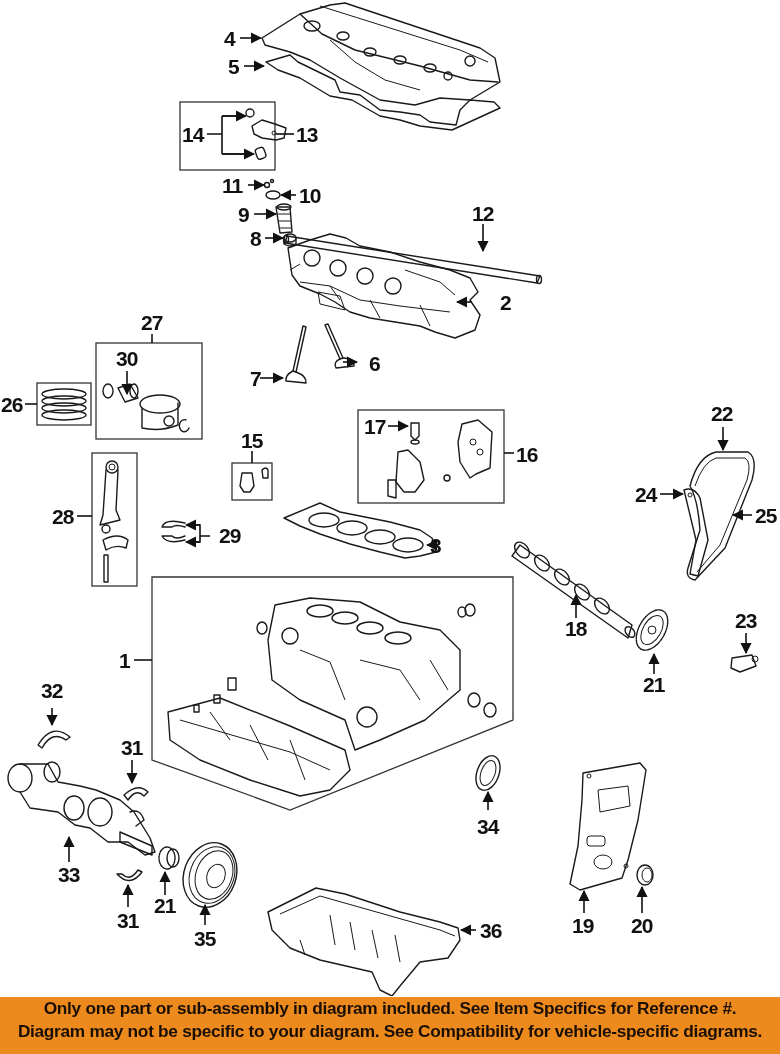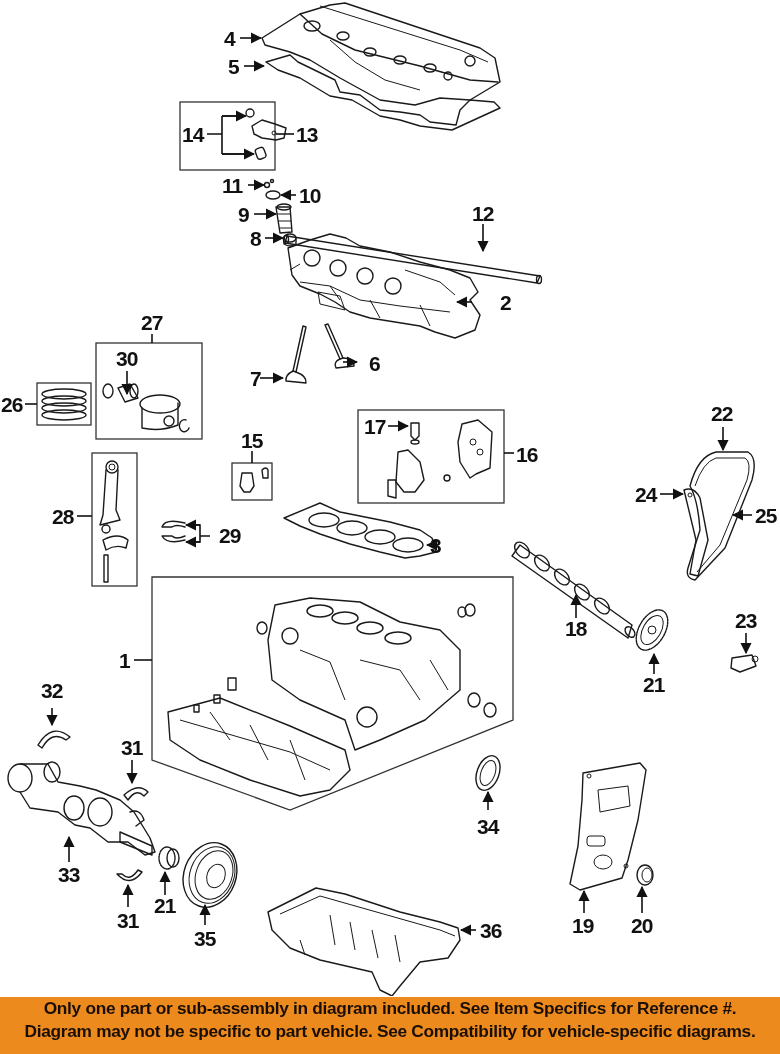--- a/index.html
+++ b/index.html
@@ -336,14 +336,14 @@
     <text class="callout" x="117" y="928">31</text>
     <text class="callout" x="194" y="946">35</text>
     <text class="callout" x="572" y="933">19</text>
     <text class="callout" x="631" y="933">20</text>
     <text class="callout" x="480" y="938">36</text>
   </g>
 </svg>
 
 <div id="banner" style="background: rgb(236, 138, 29);">
   <div class="line">Only one part or sub-assembly in diagram included. See Item Specifics for Reference #.</div>
-  <div class="line">Diagram may not be specific to part vehicle. See Compatibility for vehicle-specific diagrams.</div>
+  <div class="line">Diagram may not be specific to your diagram. See Compatibility for vehicle-specific diagrams.</div>
 </div>
 
 </body></html>

